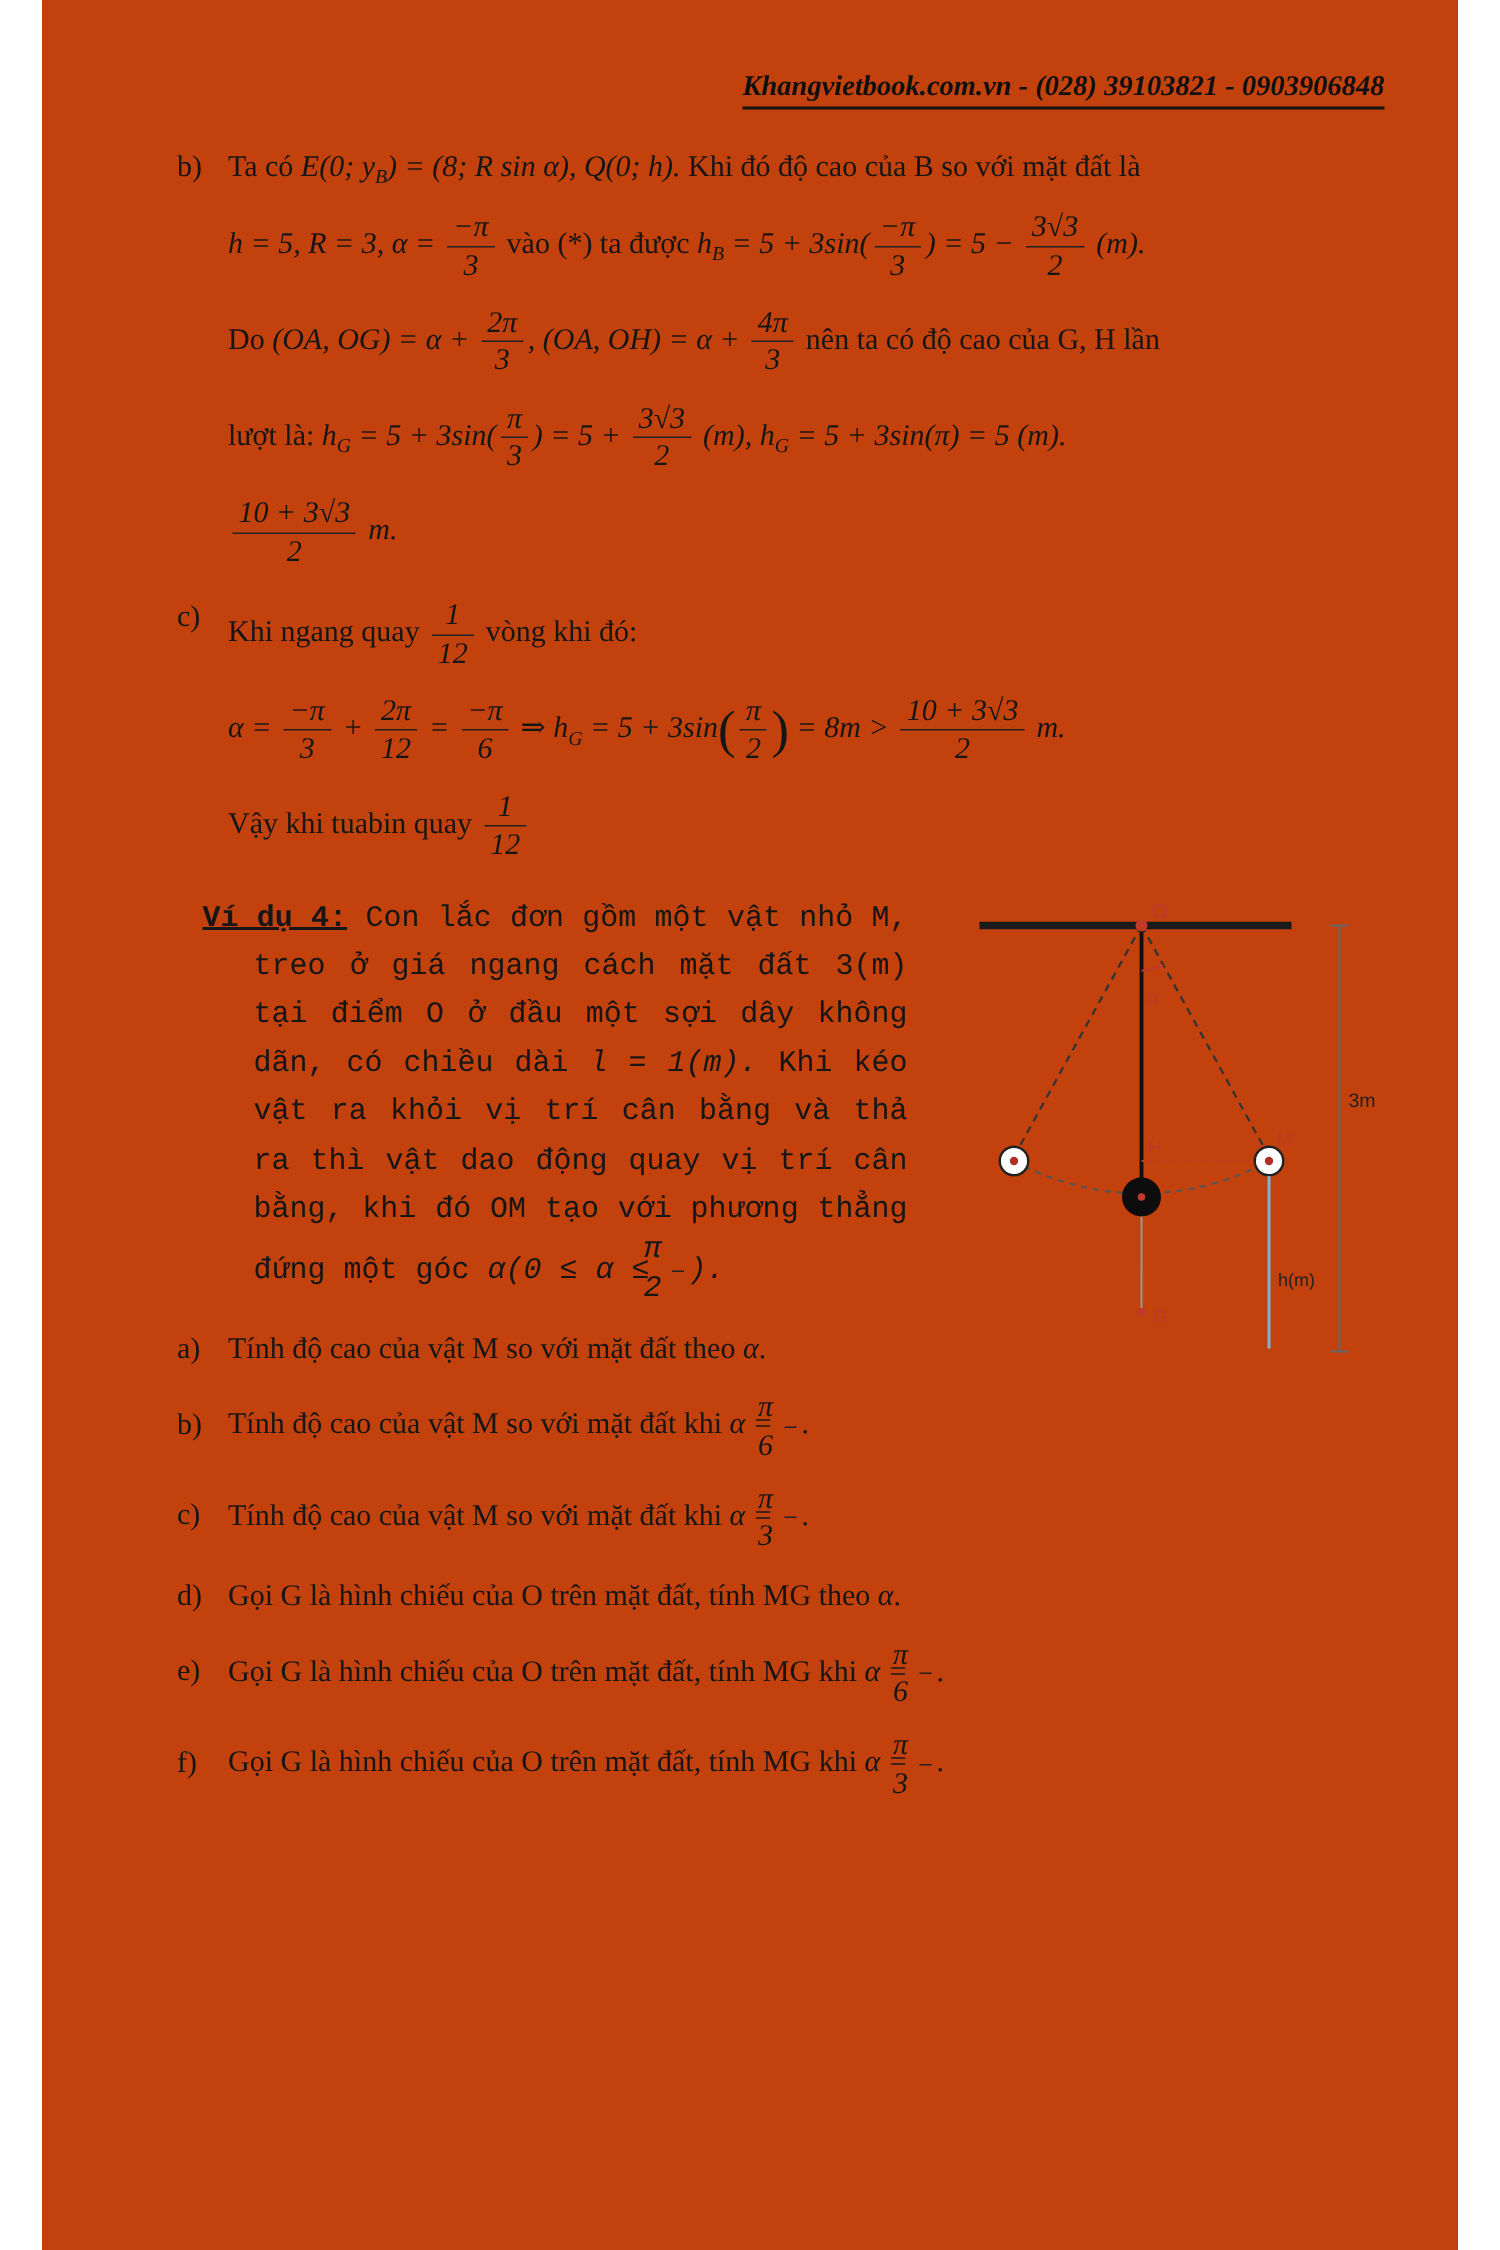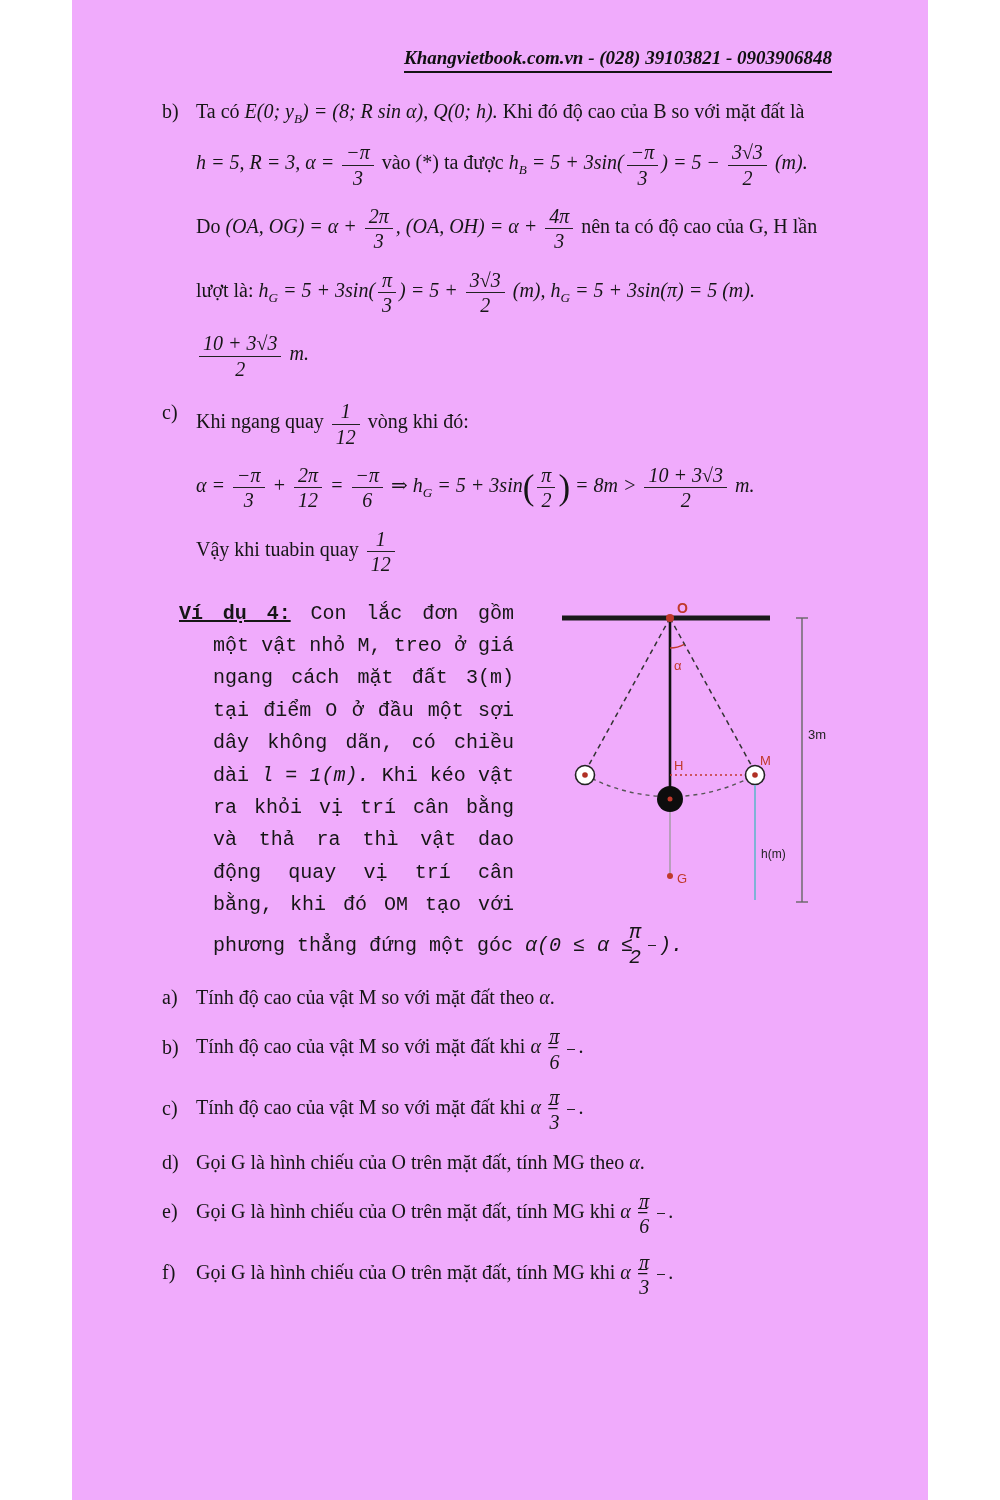--- a/index.html
+++ b/index.html
@@ -1,26 +1,26 @@
 <!DOCTYPE html>
 <html><head>
 <meta charset="utf-8">
 <style>
   * { box-sizing: border-box; }
   html, body { margin: 0; padding: 0; background: #ffffff; }
   .page {
     position: relative;
-    width: 856px;
+    width: 944px;
     height: 1500px;
     margin: 0 auto;
-    background: #f0abfc;
+    background: #c2410c;
     font-family: "Liberation Serif", "DejaVu Serif", serif;
     font-size: 20px;
     color: #161616;
-    padding: 46px 96px 0 90px;
+    padding: 46px 49px 0 90px;
     overflow: hidden;
   }
 
   
   .header { text-align: right; margin-bottom: 26px; }
   .header-text {
     font-weight: bold; font-style: italic; font-size: 19px; color: #101010;
     border-bottom: 2px solid #151515; padding-bottom: 3px;
   }
 

